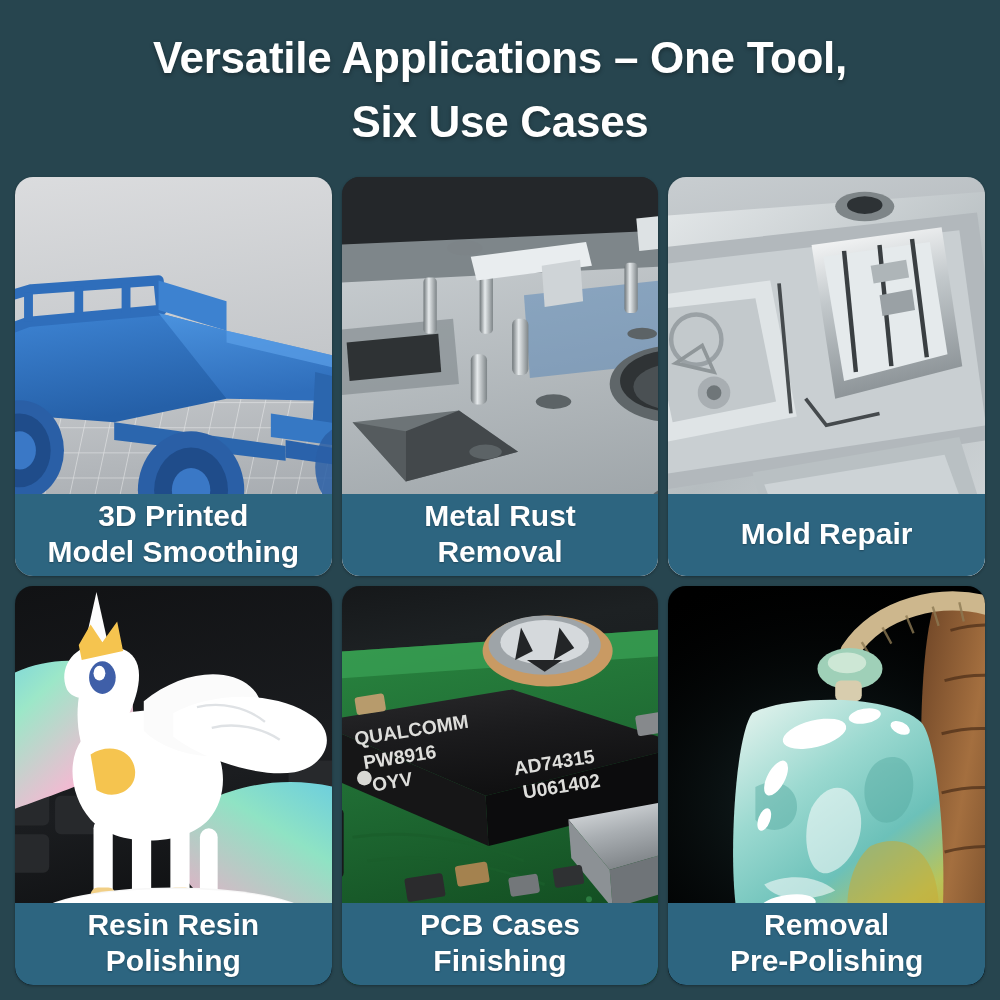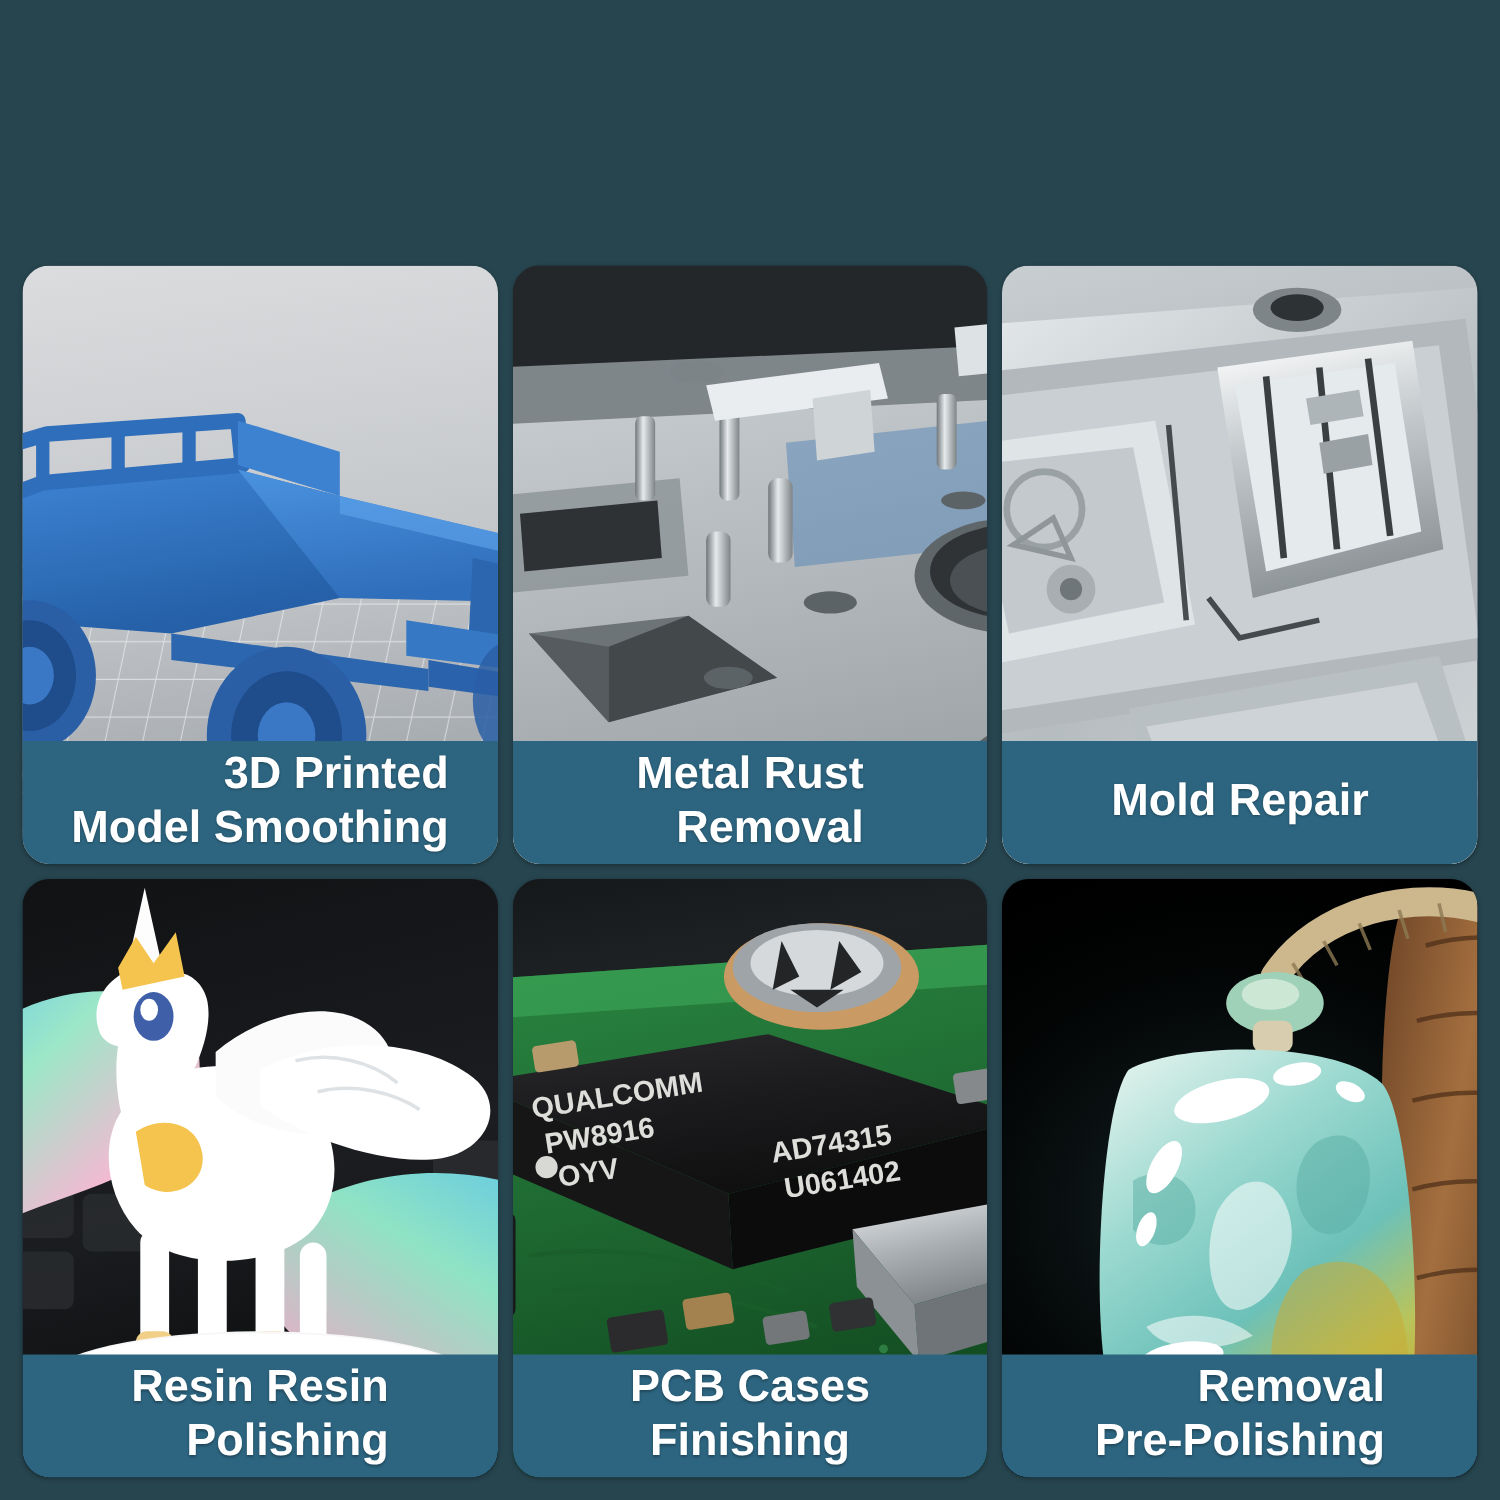--- a/index.html
+++ b/index.html
@@ -74,28 +74,32 @@
     justify-content: center;
     text-align: center;
     padding: 4px 8px 7px;
     font-size: 30px;
     font-weight: 600;
     line-height: 1.17;
     color: #ffffff;
     text-shadow: 0 1px 2px rgba(0,0,0,.3);
     white-space: pre-line;
   }
-  .caption.two-line { height: 82px; text-align: right; }
+  .caption.two-line { height: 82px; }
   .caption.one-line { height: 82px; }
 </style>
 </head>
 <body>
 
 <div id="page">
 
+  <div class="heading">
+    <span class="ln">Versatile Applications – One Tool,</span>
+    <span class="ln">Six Use Cases</span>
+  </div>
 
   <div class="grid">
 
     <div class="card">
       <div class="photo">
         <svg viewBox="0 0 320 270" preserveAspectRatio="xMidYMid slice">
           <defs>
             <linearGradient id="p1bg" x1="0" y1="0" x2="0.15" y2="1">
               <stop offset="0" stop-color="#dcdddf"></stop>
                 <stop offset="0.55" stop-color="#c4c7ca"></stop>

